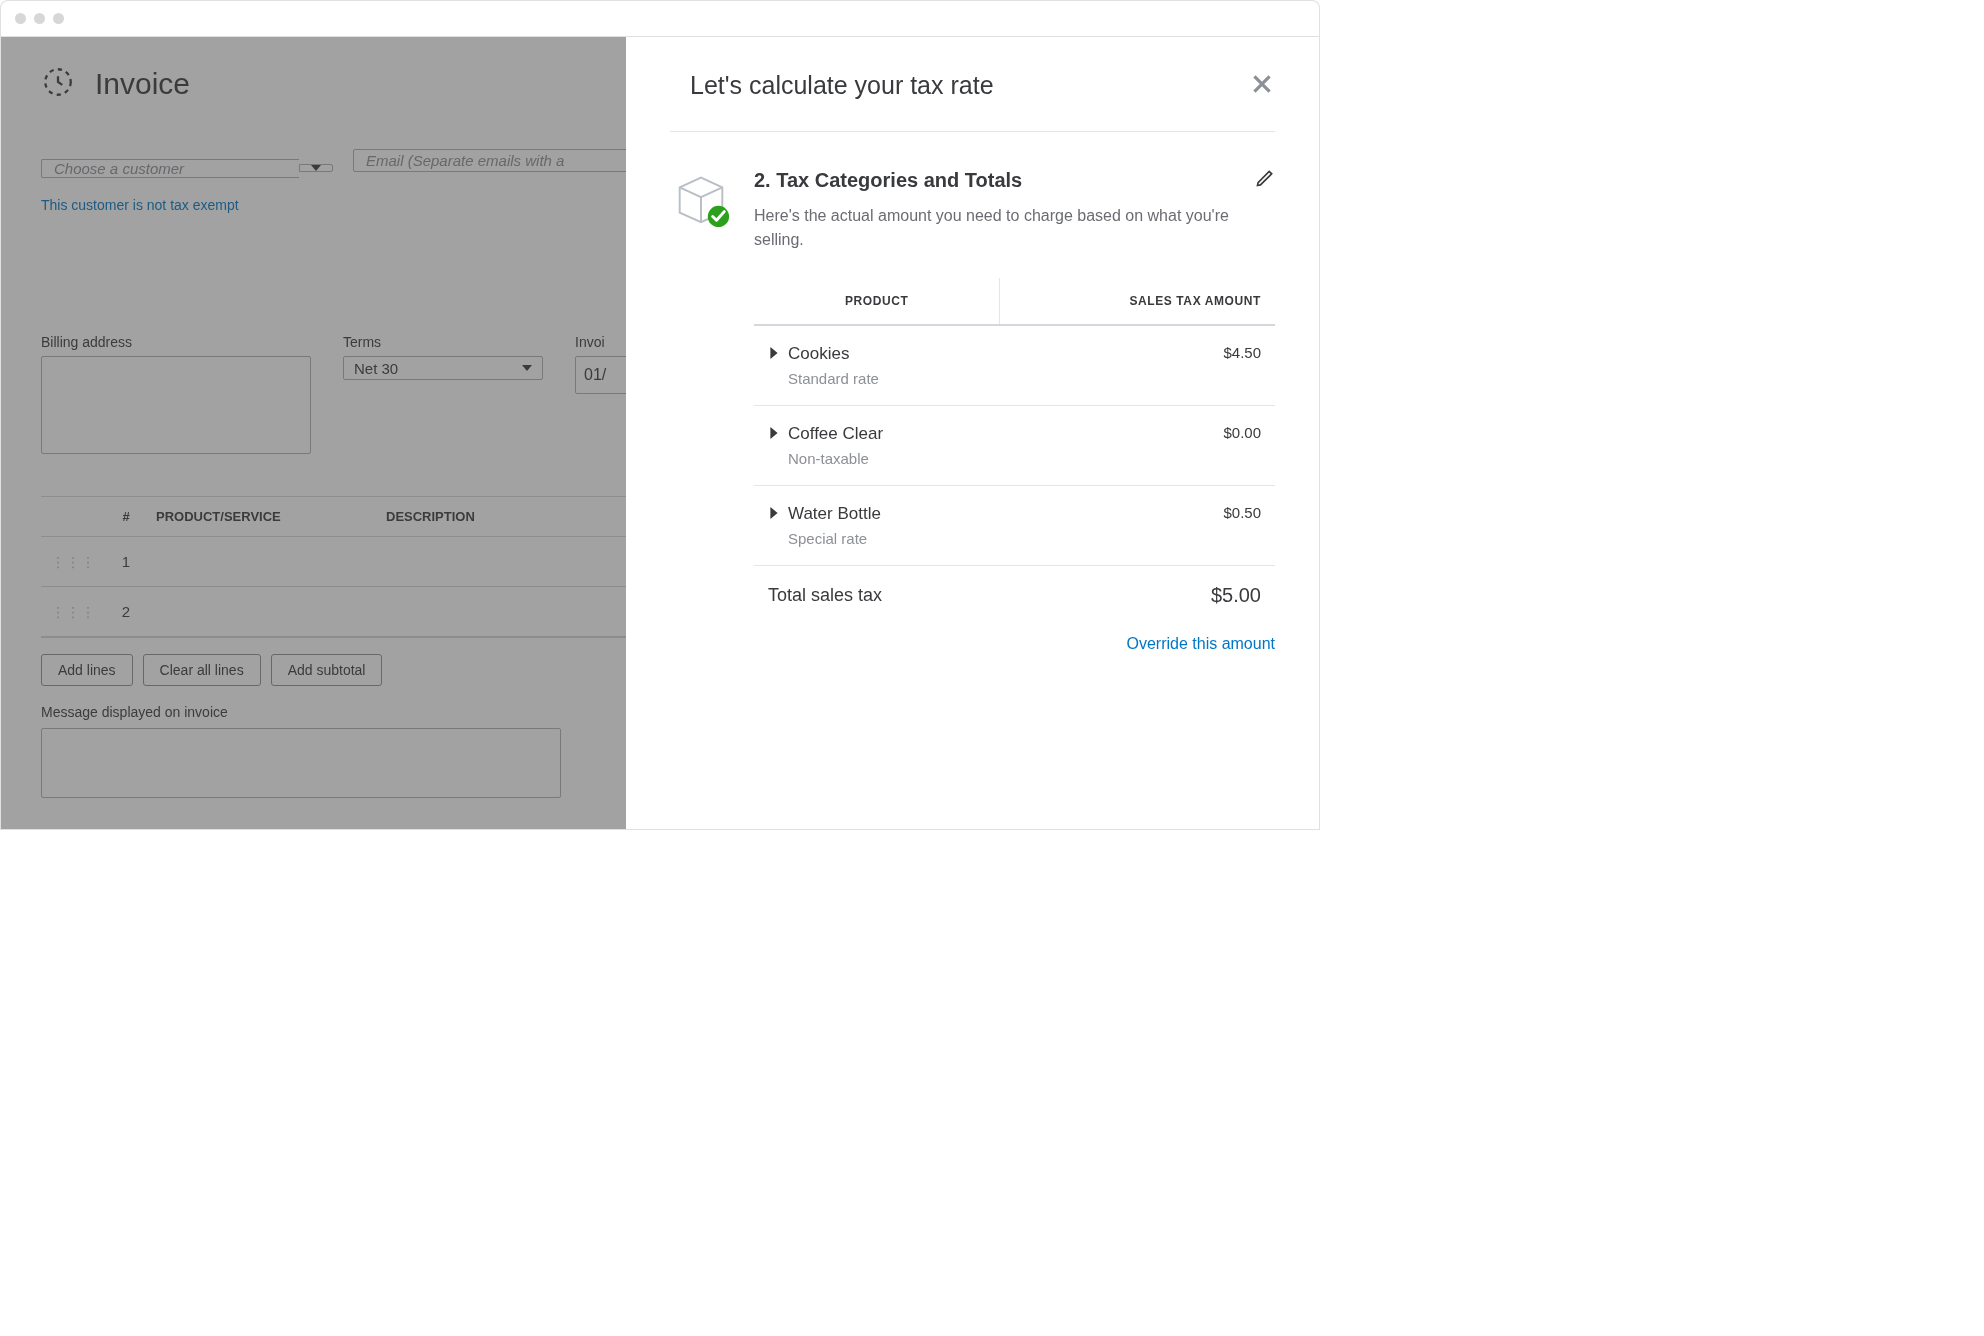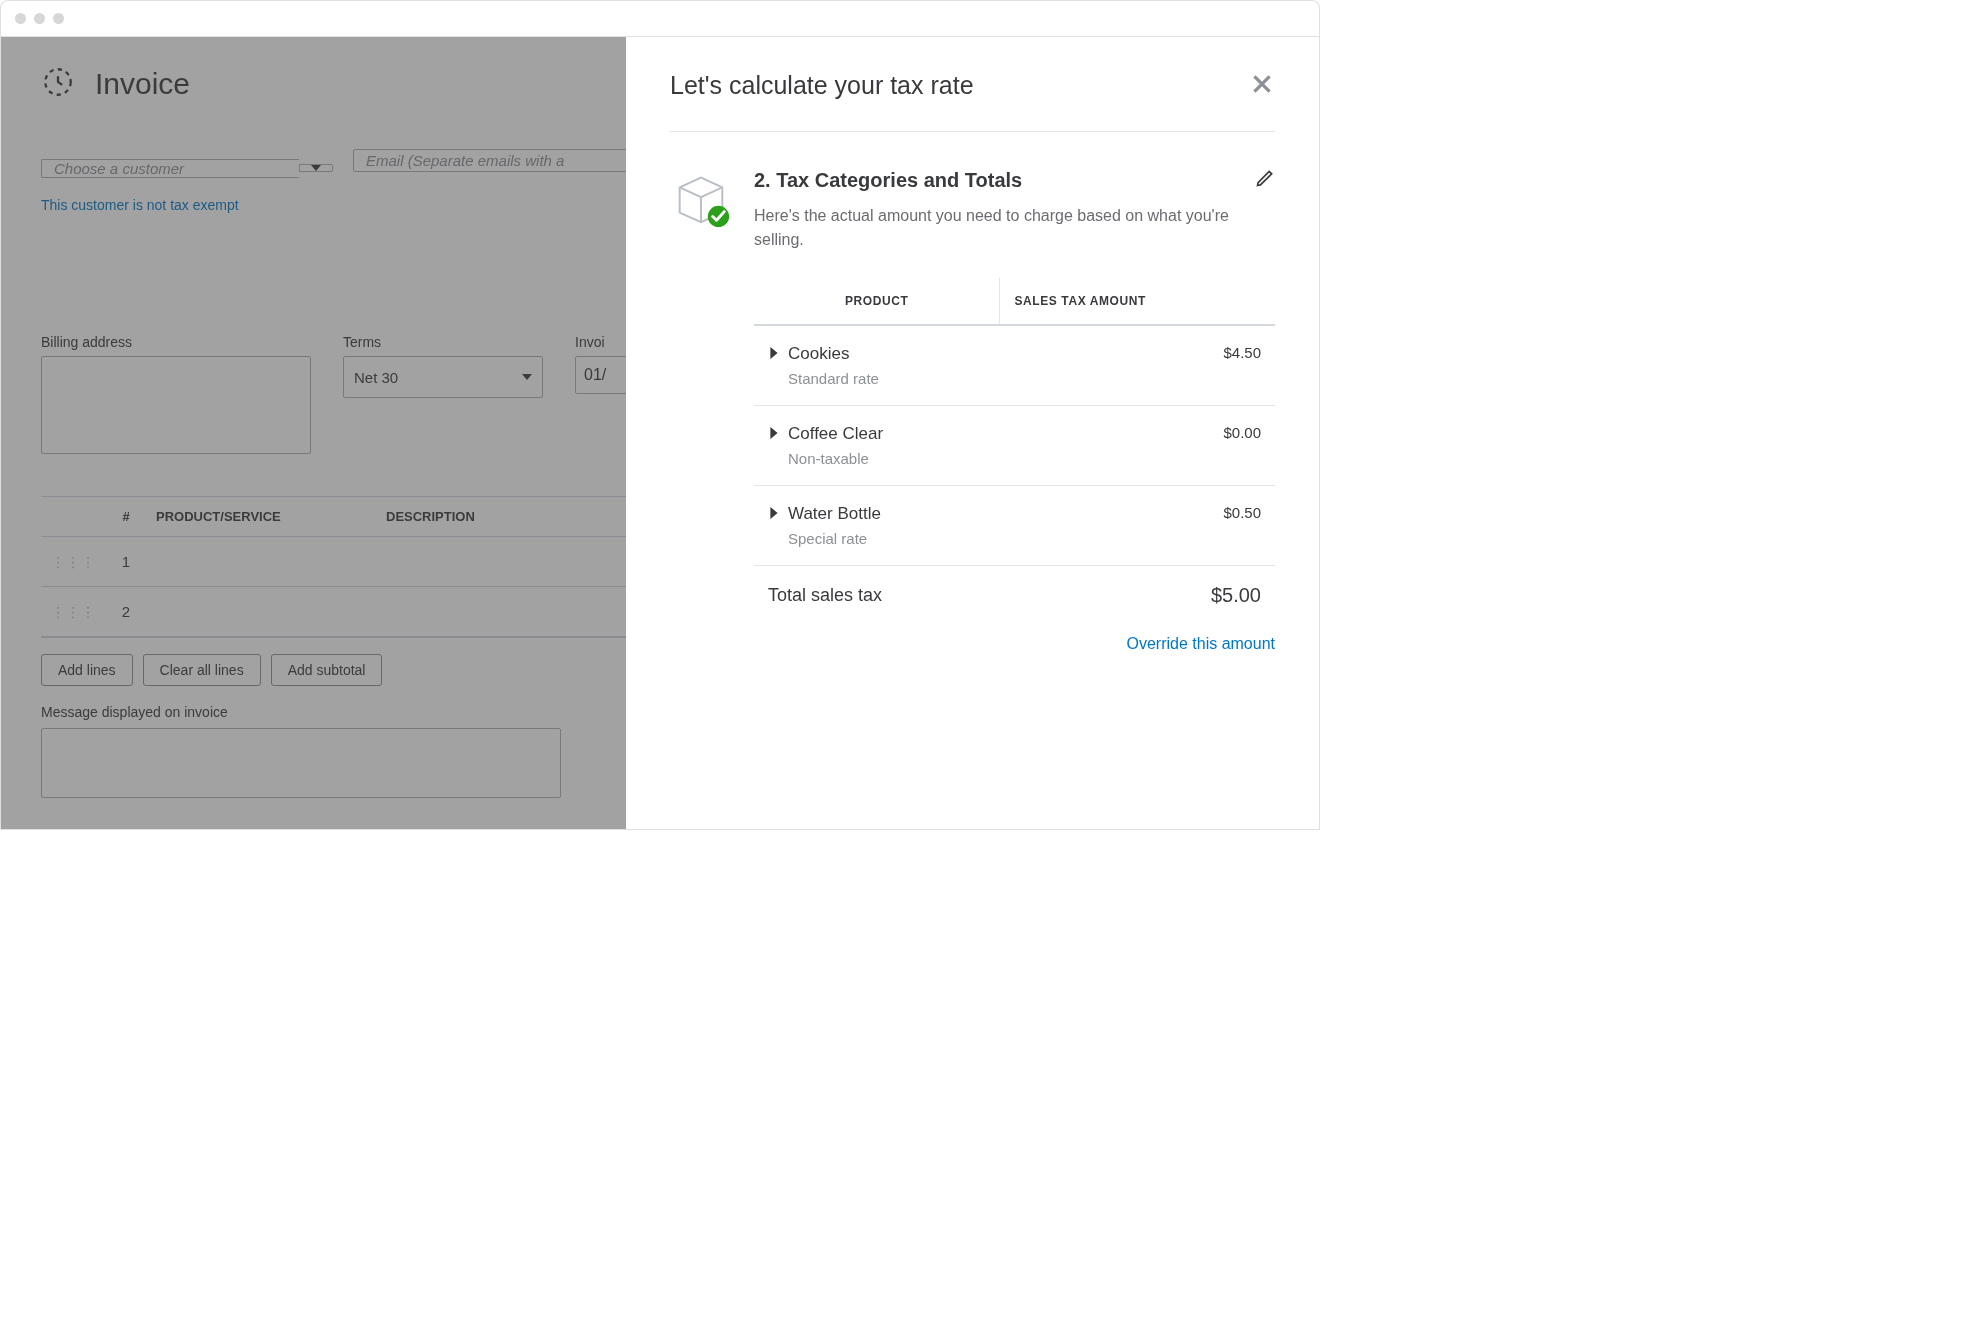--- a/index.html
+++ b/index.html
@@ -62,21 +62,21 @@
     display:flex;align-items:center;
   }
   .tax-exempt-link { color:#0077c5; font-size:14px; margin-top:10px; display:inline-block; }
   .send-later { display:flex; align-items:center; gap:10px; margin-top:10px; margin-left:320px; position:absolute; left:380px; top:186px;}
   .send-later .cb { width:20px;height:20px;border:1px solid #8d9096;background:#fff;}
   .send-later span{ font-size:14px; color:#6b6c72;}
 
   .row2 { display:flex; gap:32px; margin-top:120px; }
   .field label{ font-size:14px; color:#393a3d; display:block; margin-bottom:6px;}
   .billing-box{ width:270px;height:98px;border:1px solid #b0b0b0;background:#fff;border-radius:2px;}
-  .terms-select{display:flex;align-items:center;justify-content:space-between;width:200px;height:42px;border:1px solid #b0b0b0;background:#fff;padding:0 10px;border-radius:2px;}
+  .terms-select{display:flex;align-items:center;justify-content:space-between;width:200px;height:24px;border:1px solid #b0b0b0;background:#fff;padding:0 10px;border-radius:2px;}
   .terms-select span{font-size:15px;}
   .date-input{width:90px;height:38px;border:1px solid #b0b0b0;background:#fff;padding:0 8px;display:flex;align-items:center;border-radius:2px;}
 
   .line-table{ margin-top:42px; width:100%; border-collapse:collapse;}
   .line-table th{ text-align:left; font-size:13px; font-weight:700; color:#393a3d; padding:12px 10px; border-top:1px solid #d4d7dc;}
   .line-table td{ border-top:1px solid #d4d7dc; height:50px; padding:0 10px; font-size:15px;}
   .line-table tr:last-child td{ border-bottom:2px solid #d4d7dc;}
   .line-table th:nth-child(1){width:40px;}
   .line-table th:nth-child(2){width:40px;text-align:center;}
   .line-table th:nth-child(3){width:230px;}
@@ -94,39 +94,39 @@
     background: rgba(60,60,60,0.48);
   }
 
   
   .panel {
     position:absolute; top:0; right:0; bottom:0; width:693px;
     background:#fff;
     padding: 34px 44px 0 44px;
   }
   .panel-header{ display:flex; justify-content:space-between; align-items:flex-start;}
-  .panel-title{ font-size:25px; font-weight:400; color:#393a3d;}
+  .panel-title{ font-size:25px; font-weight:400; color:#393a3d;margin-left:20px;}
   .close-x{ cursor:pointer; }
   .close-x svg{ width:26px;height:26px; stroke:#8d9096; stroke-width:3;}
   .panel hr{ border:none; border-top:1px solid #e3e5e8; margin-top:30px;}
 
   .section{ display:flex; gap:22px; margin-top:36px; align-items:flex-start;}
   .box-icon{ width:62px; flex:none; position:relative;}
   .section-body{ flex:1;}
   .section-head{ display:flex; justify-content:space-between; align-items:center;}
   .section-title{ font-size:20px; font-weight:600; color:#393a3d;}
   .edit-pencil svg{ width:20px;height:20px;}
   .section-desc{ font-size:16px; color:#6b6c72; margin-top:12px; line-height:1.5;}
 
   .tax-table{ margin-top:26px; width:100%; border-collapse:collapse;}
   .tax-table thead th{
     font-size:12px; font-weight:700; letter-spacing:0.6px; color:#393a3d;
     text-align:center; padding:16px 14px; border-bottom:2px solid #d4d7dc;
   }
-  .tax-table thead th:last-child{ text-align:left; border-left:1px solid #e3e5e8;}
+  .tax-table thead th:last-child{ text-align:right; border-left:1px solid #e3e5e8;}
   .tax-table tbody td{ padding:18px 14px 8px; border-bottom:1px solid #e3e5e8; vertical-align:top;}
   .tax-table tbody td:last-child{ text-align:right; font-size:15px;}
   .prod-row{ display:flex; align-items:center; gap:8px;}
   .prod-row .chev svg{width:12px;height:12px;}
   .prod-name{ font-size:17px; color:#393a3d;}
   .prod-sub{ font-size:15px; color:#8d9096; margin:6px 0 10px 20px;}
   .tax-table tfoot td{ padding:18px 14px; font-size:18px;}
   .tax-table tfoot td:last-child{ text-align:right; font-size:20px;}
   .override{ text-align:right; margin-top:10px;}
   .override a{ color:#0077c5; font-size:16px; text-decoration:none;}

